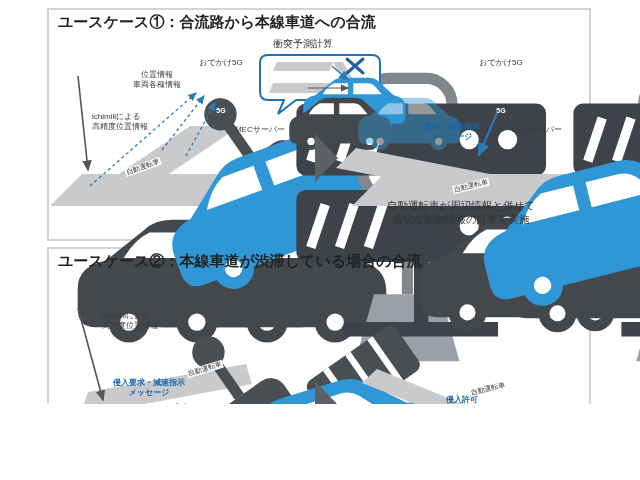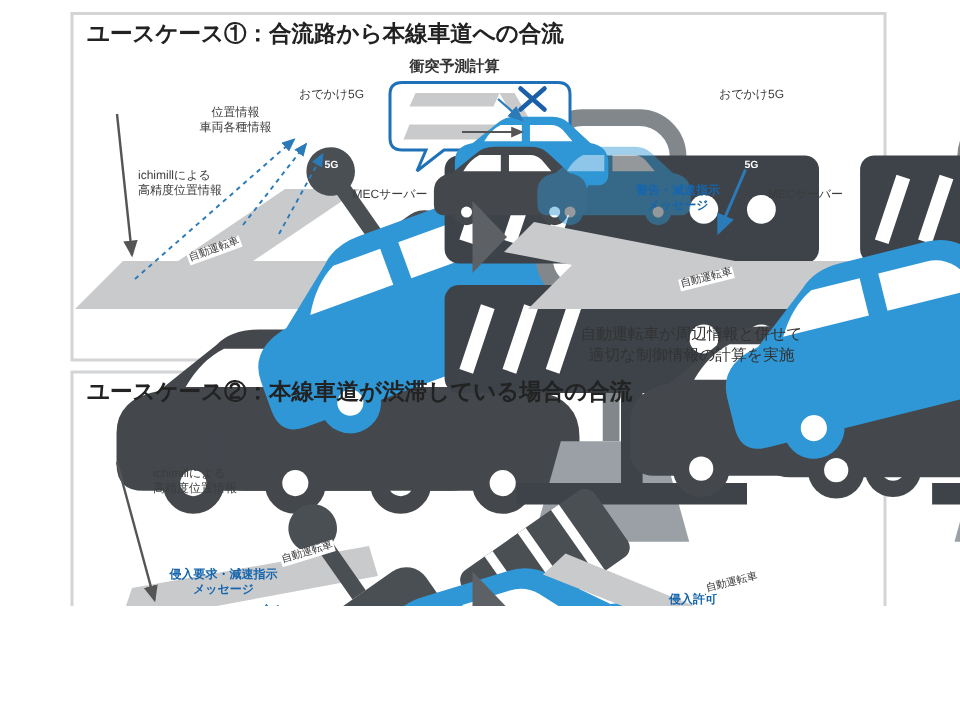--- a/index.html
+++ b/index.html
@@ -13,37 +13,37 @@
   .title{font-size:15px;font-weight:bold;color:#222;white-space:nowrap;}
   #p1-title{left:58px;top:13px;}
   #p2-title{left:58px;top:252px;}
   .sm{font-size:8px;line-height:1.3;}
   .ctr{transform:translateX(-50%);text-align:center;}
   .blue{color:#1766ad;font-weight:bold;font-size:8px;line-height:1.3;}
   .cap{font-size:10.5px;color:#333;line-height:1.32;text-align:center;transform:translateX(-50%);}
   .carlab{position:absolute;font-size:7px;color:#333;background:#fff;padding:0 1px;
           white-space:nowrap;line-height:1.15;}
   .g5{position:absolute;font-size:7px;font-weight:bold;color:#fff;transform:translateX(-50%);}
-  .bubtitle{font-size:10px;font-weight:bold;color:#333;white-space:nowrap;text-align:center;}
+  .bubtitle{font-size:10px;font-weight:normal;color:#333;white-space:nowrap;text-align:center;}
   #p1l-ichimill{left:92px;top:112px;}
   #p1l-info{left:157px;top:70px;text-align:center;}
   #p1l-odekake{left:221px;top:58px;}
   #p1l-5g{left:221px;top:107px;}
   #p1l-mec{left:260px;top:125px;}
   #p1-bubtitle{left:303px;top:37px;}
   #p1r-odekake{left:501px;top:58px;}
   #p1r-5g{left:501px;top:107px;}
   #p1r-mec{left:537px;top:125px;}
   #p1r-msg{left:452px;top:122px;}
   #p1l-carlab{left:143px;top:167px;transform:translate(-50%,-50%) rotate(-20deg);}
   #p1r-carlab{left:471px;top:186px;transform:translate(-50%,-50%) rotate(-14deg);}
   #p2l-carlab{left:205px;top:369px;transform:translate(-50%,-50%) rotate(-17deg);}
   #p2r-carlab{left:488px;top:389px;transform:translate(-50%,-50%) rotate(-14deg);}
   #p1l-cap{left:174px;top:206px;}
-  #p1r-cap{left:461px;top:218px;font-family:Liberation Mono, monospace;}
+  #p1r-cap{left:461px;top:199px;}
   #p2l-cap{left:181px;top:440px;}
   #p2r-cap{left:460px;top:434px;}
   #p2l-ichimill{left:102px;top:311px;}
   #p2l-msg{left:149px;top:378px;}
   #p2r-permit{left:462px;top:395px;}
 </style>
 </head>
 <body>
 
 <div id="stage">

